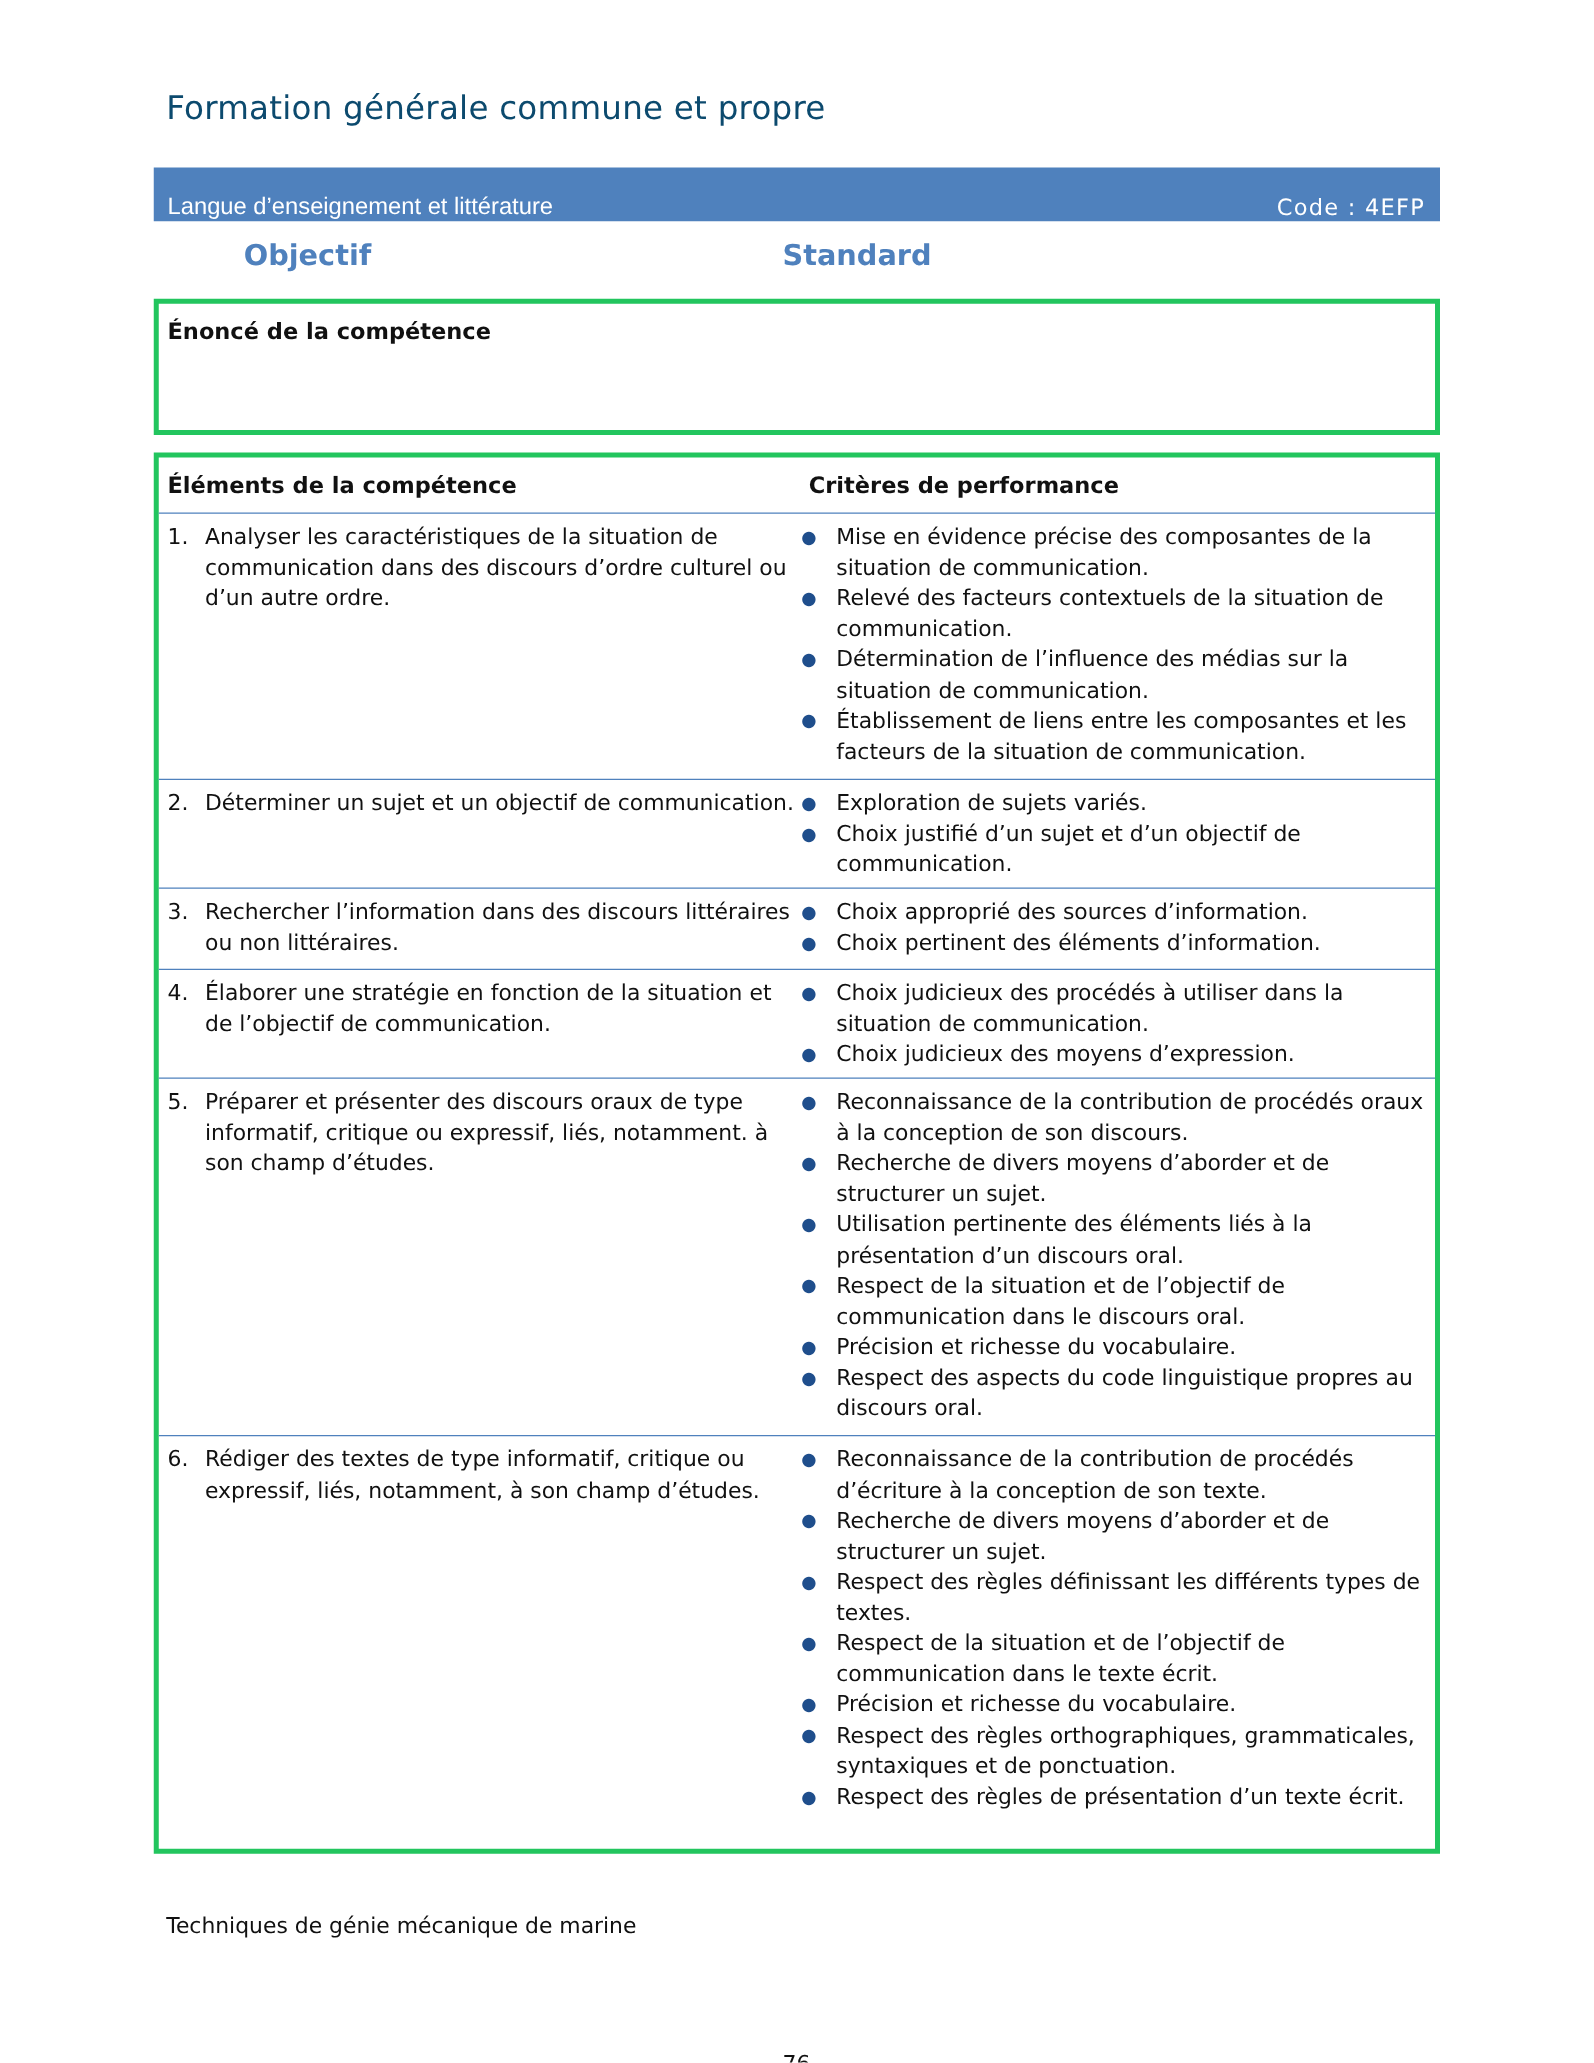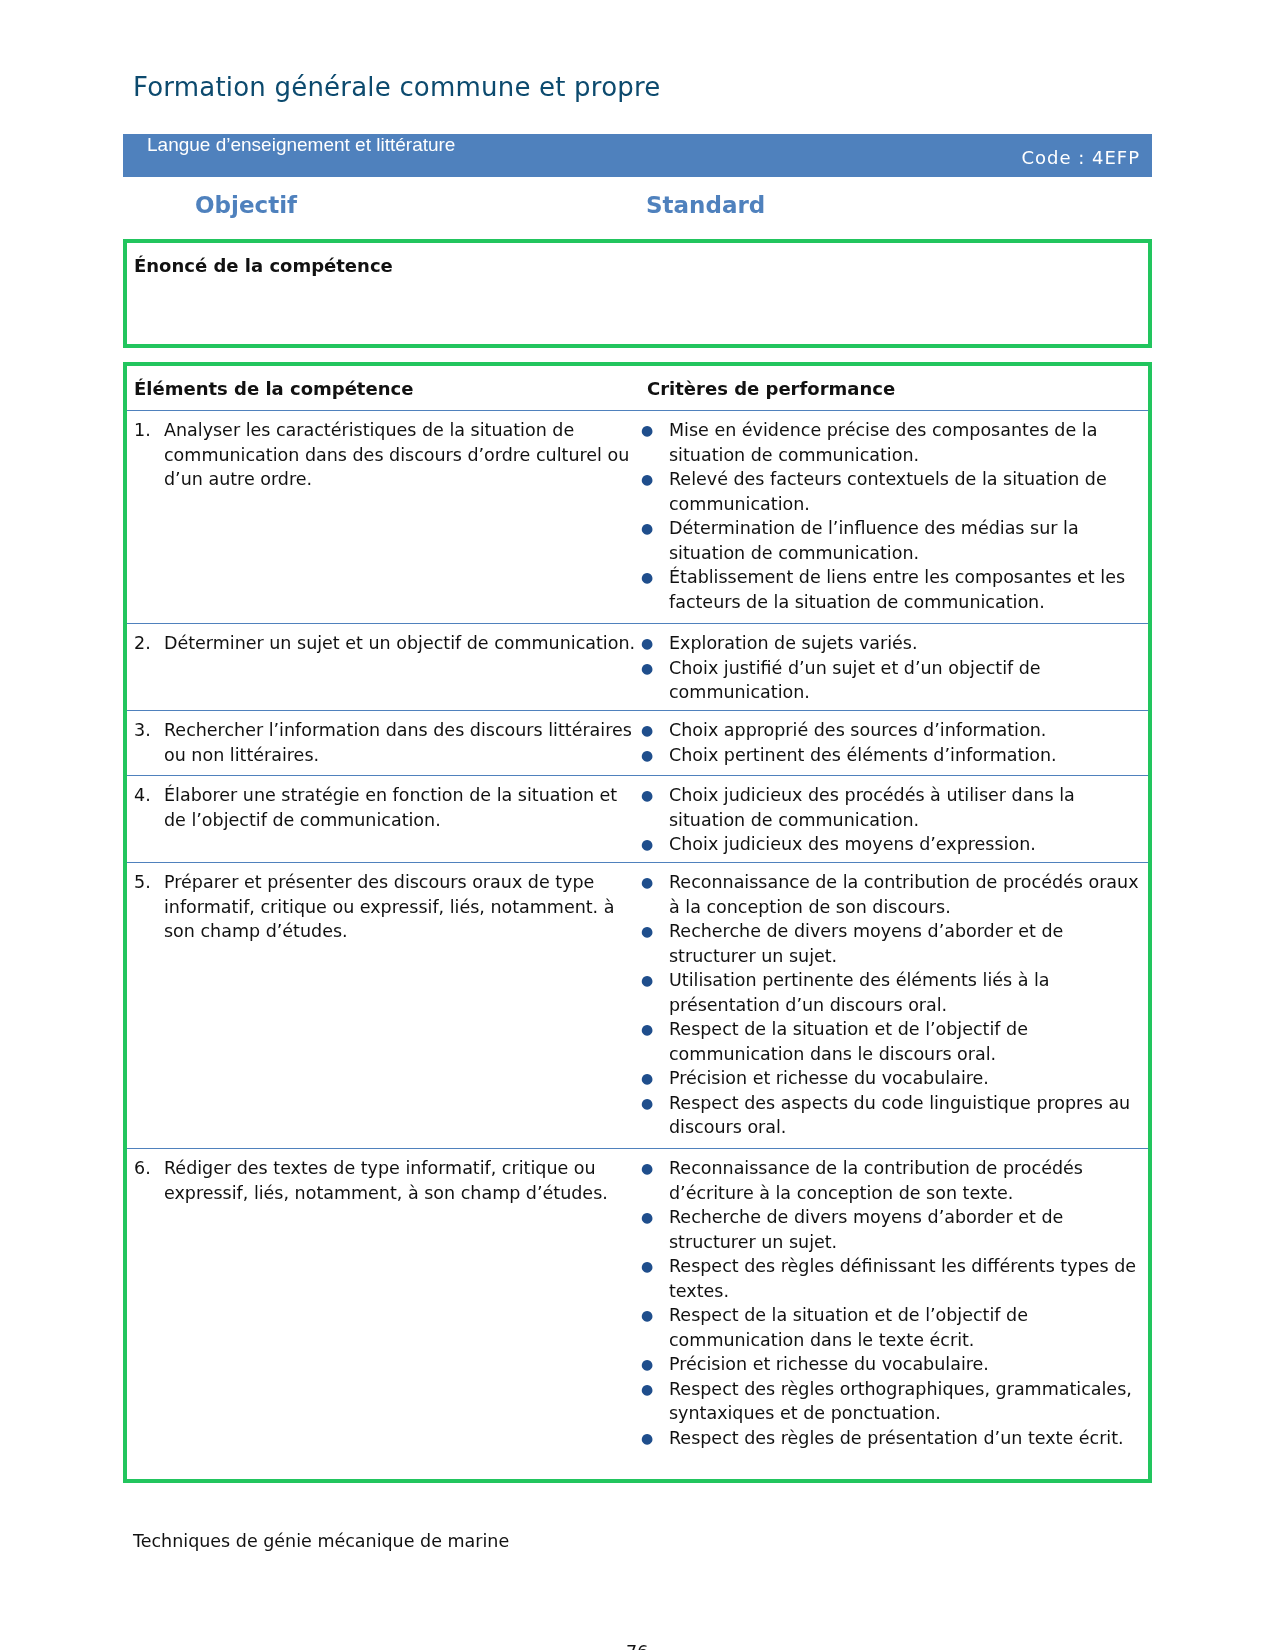--- a/index.html
+++ b/index.html
@@ -5,29 +5,29 @@
     * { box-sizing: border-box; margin: 0; padding: 0; }
     html, body { width: 1275px; height: 1650px; background: #ffffff; }
     body { position: relative; font-family: "DejaVu Sans", sans-serif; color: #111; font-size: 17.5px; }
     .section-title {
       position: absolute; left: 133px; top: 72px;
       font-size: 26px; color: #0c4a6e; letter-spacing: 0.2px;
     }
     .course-bar {
       position: absolute; left: 123px; top: 134px; width: 1029px; height: 43px;
       background: #4f81bd; color: #ffffff; font-family: "Liberation Sans", sans-serif;
-      font-size: 19px; display: flex; align-items: flex-start; justify-content: space-between;
-      padding: 0 12px 0 24px;
+      font-size: 19px; display: flex; align-items: flex-end; justify-content: space-between;
+      padding: 0 12px 0 11px;
     }
     .course-bar .code { font-family: "DejaVu Sans", sans-serif; font-size: 18px; letter-spacing: 1px; margin-top: 13px; }
     .col-head {
       position: absolute; top: 192px; font-size: 23px; font-weight: bold; color: #4f81bd;
     }
     .col-head.obj { left: 147px; margin-left: 48px; }
-    .col-head.std { left: 646px; }
+    .col-head.std { left: 626px; }
     .box {
       position: absolute; left: 123px; width: 1029px;
       border: 4px solid #22c55e; background: #fff;
     }
     .box.enonce { top: 239px; height: 109px; }
     .box.elements { top: 362px; height: 1121px; }
     .box .row { border-bottom: 1px solid #4f81bd; position: relative; }
     .box .row:last-child { border-bottom: none; }
     .head-row { height: 45px; display: flex; align-items: center; }
     .head-text { font-weight: bold; font-size: 18px; padding-left: 7px; }

